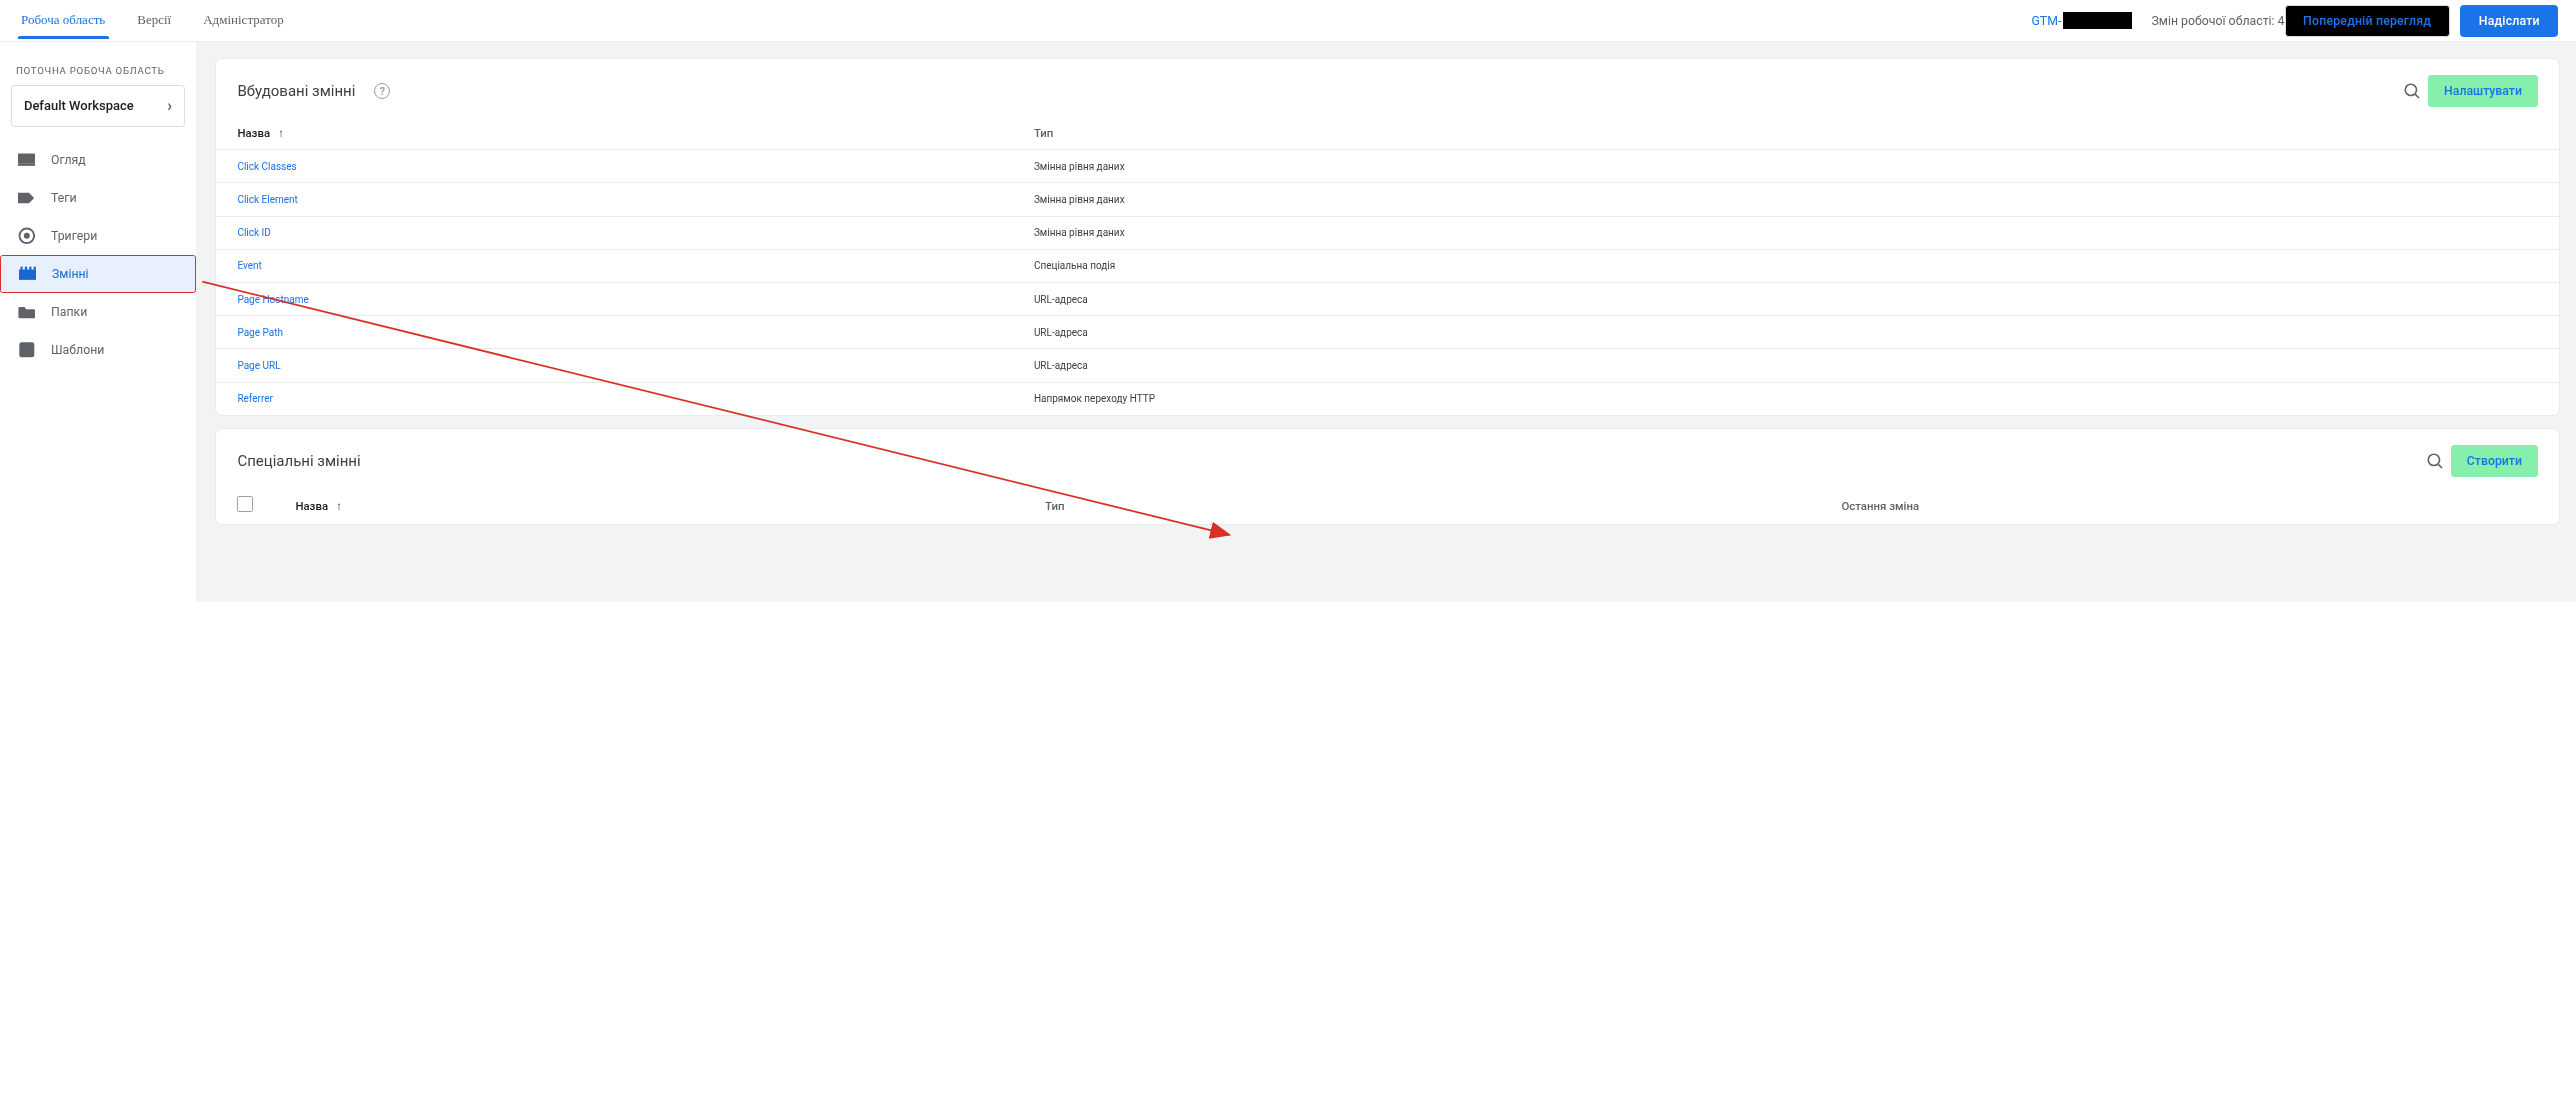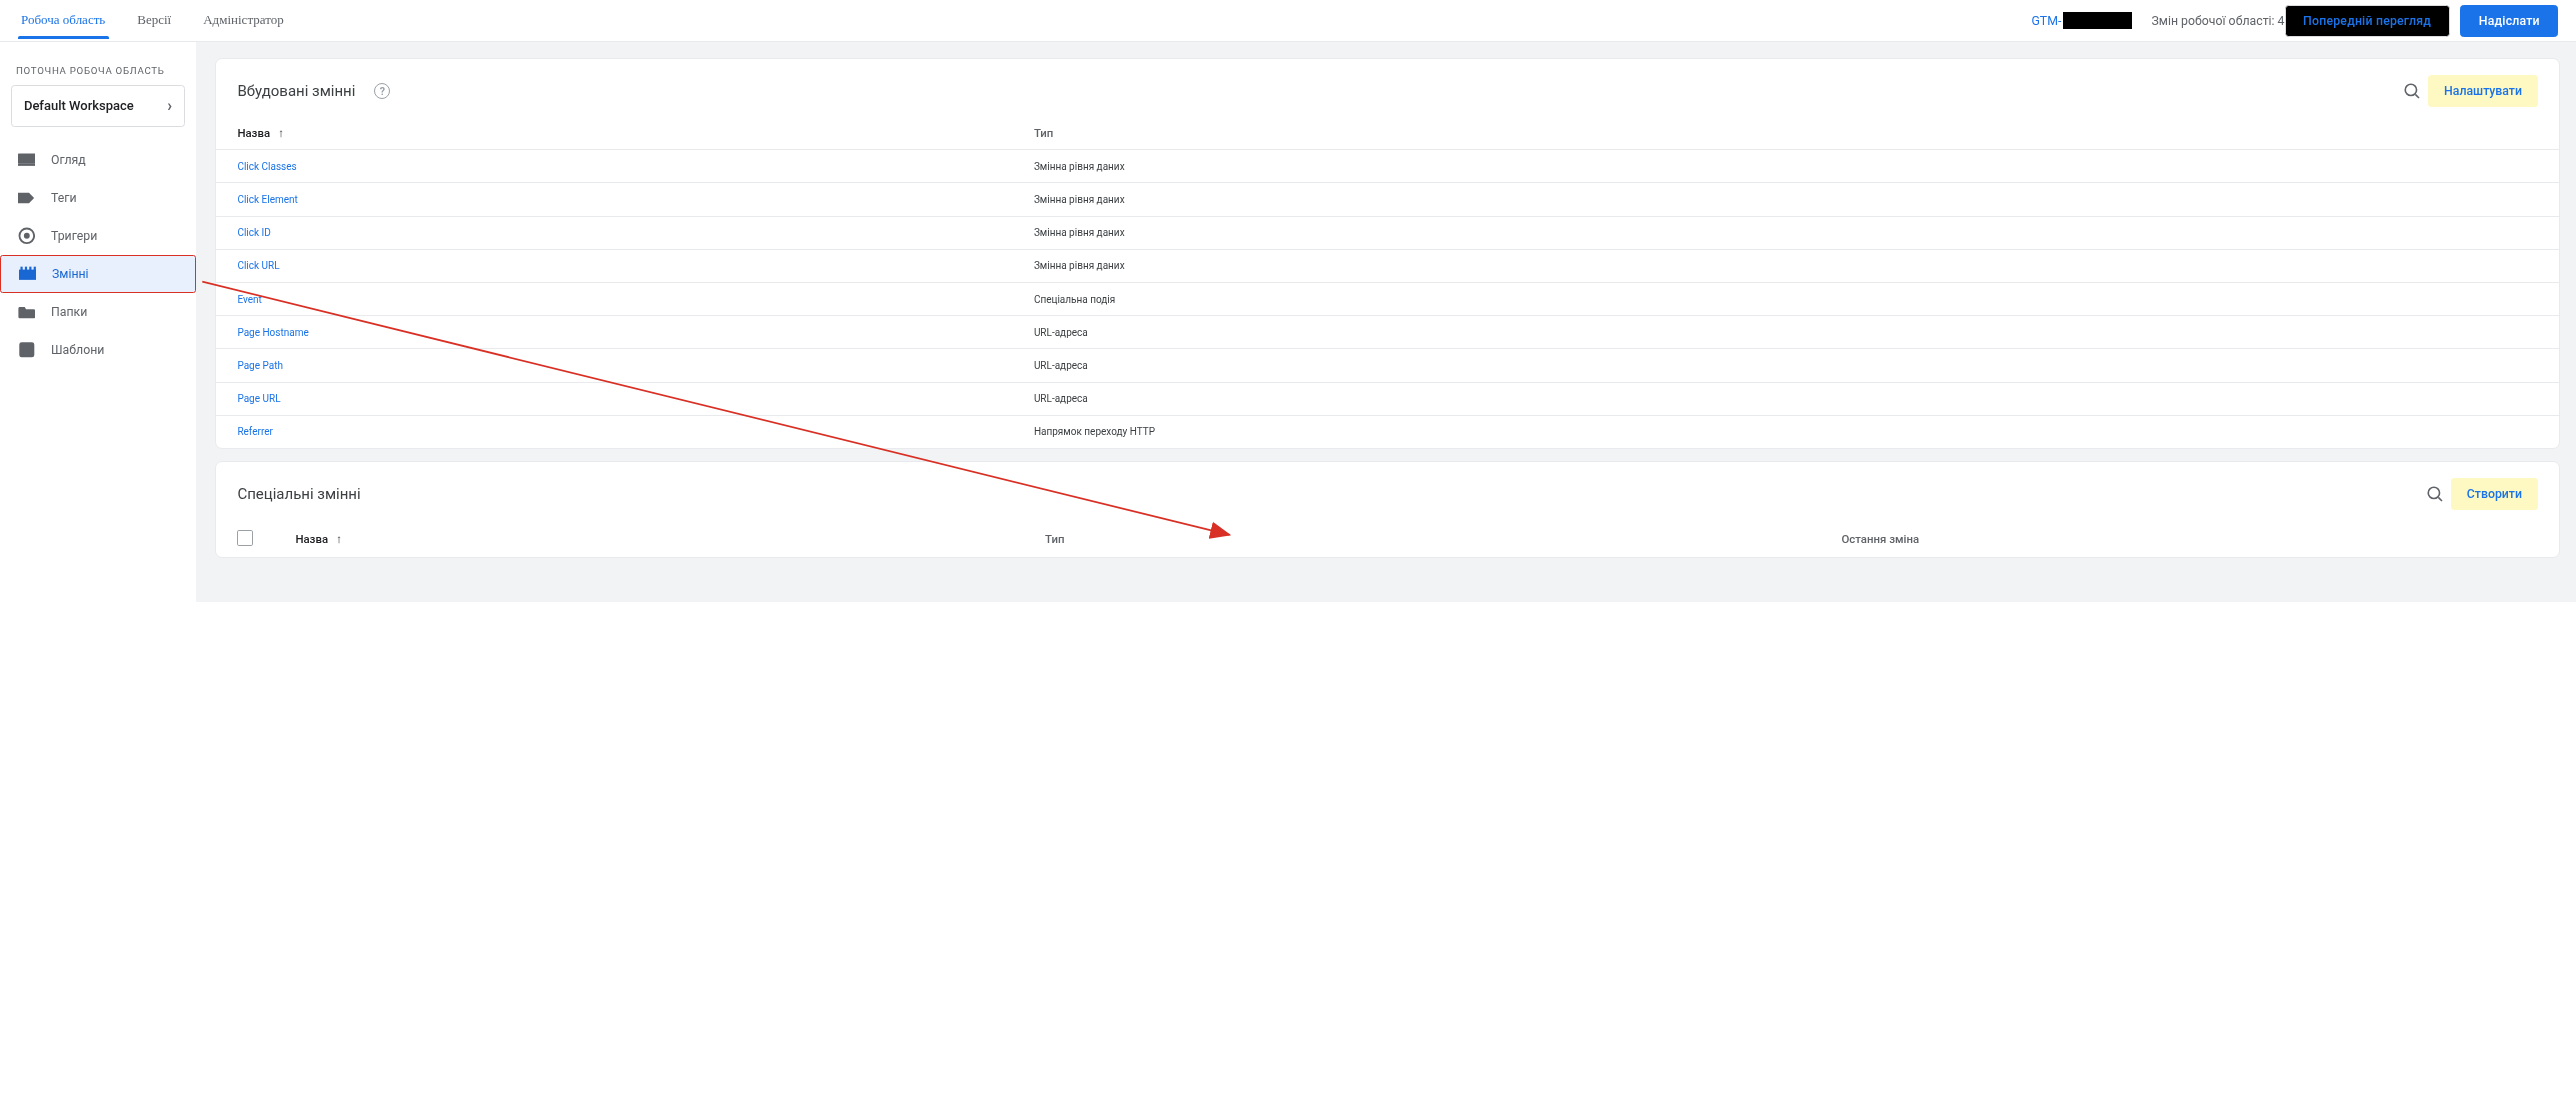--- a/index.html
+++ b/index.html
@@ -32,21 +32,21 @@
   .nav-item .icon svg { fill: #5f6368; }
   .nav-item.annot { border: 1.8px solid #d93025; border-radius: 2.6px; }
 
   .main { flex: 1; background: #f1f3f4; padding: 16px 16px 5.3px 19.4px; min-height: calc(602px - 42px); }
   .card { background: #fff; border: 0.9px solid #e8eaed; border-radius: 7px; margin-bottom: 12.3px; padding: 0; }
   .card-header { display: flex; align-items: center; padding: 16px 21px 8.8px; }
   .card-title { font-size: 15px; color: #3c4043; display: flex; align-items: center; gap: 19px; }
   .help-icon { width: 16px; height: 16px; border: 1.3px solid #9aa0a6; color: #9aa0a6; border-radius: 50%; display: inline-flex; align-items: center; justify-content: center; font-size: 10.6px; font-weight: 700; }
   .card-header .spacer { flex: 1; }
   .icon-btn { color: #5f6368; width: 32px; height: 32px; display: inline-flex; align-items: center; justify-content: center; cursor: pointer; border-radius: 50%; }
-  .chip-btn { background: #fef9c3; color: #1a73e8; border-radius: 3.5px; padding: 0 16px; height: 32px; display: inline-flex; align-items: center; font-size: 12.3px; font-weight: 500; cursor: pointer; }
+  .chip-btn { background: #86efac; color: #1a73e8; border-radius: 3.5px; padding: 0 16px; height: 32px; display: inline-flex; align-items: center; font-size: 12.3px; font-weight: 500; cursor: pointer; }
 
   table { width: 100%; border-collapse: collapse; }
   thead th { text-align: left; font-size: 11.4px; font-weight: 500; color: #5f6368; padding: 10.6px 21px 8.8px; }
   thead th.sorted { color: #202124; }
   .sort-arrow { margin-left: 5.3px; display: inline-block; }
   tbody td { padding: 10.6px 21px; border-top: 0.9px solid #e8eaed; font-size: 10px; color: #3c4043; margin-left: 41px; }
   tbody td a.link { color: #1a73e8; cursor: pointer; text-decoration: none; }
   .col-name { width: 34%; }
   .col-type { width: 36%; }
 
@@ -172,25 +172,20 @@
                 <td class="col-type">Змінна рівня даних</td>
                 <td></td>
               </tr>
               <tr>
                 <td class="col-name"><a class="link">Click Element</a></td>
                 <td class="col-type">Змінна рівня даних</td>
                 <td></td>
               </tr>
               <tr>
                 <td class="col-name"><a class="link">Click ID</a></td>
-                <td class="col-type">Змінна рівня даних</td>
-                <td></td>
-              </tr>
-              <tr>
-                <td class="col-name"><a class="link">Click URL</a></td>
                 <td class="col-type">Змінна рівня даних</td>
                 <td></td>
               </tr>
               <tr>
                 <td class="col-name"><a class="link">Event</a></td>
                 <td class="col-type">Спеціальна подія</td>
                 <td></td>
               </tr>
               <tr>
                 <td class="col-name"><a class="link">Page Hostname</a></td>

